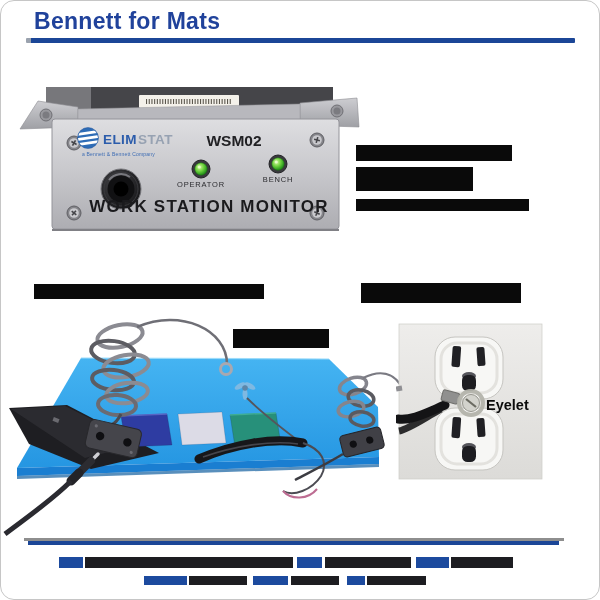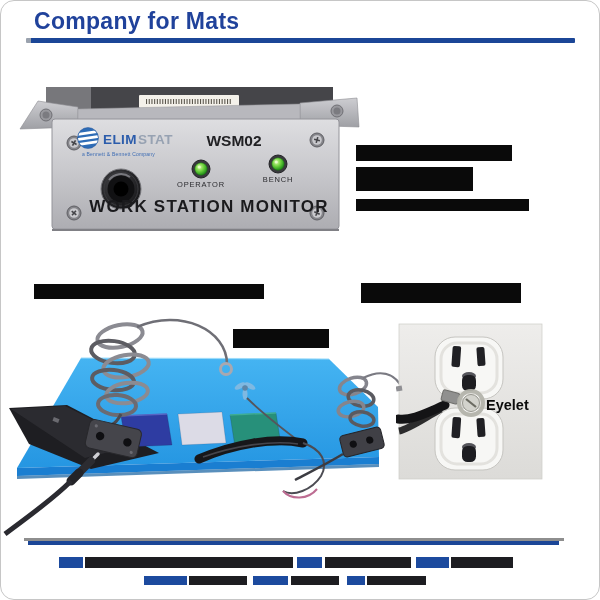--- a/index.html
+++ b/index.html
@@ -37,21 +37,21 @@
   .footer-line-2{left:143px;top:575px;height:9px;}
   .bar{display:inline-block;height:100%;}
   .bar-dark{background:#1d1d21;}
   .bar-blue{background:#1c4a9e;}
 </style>
 </head>
 <body>
 
 <div class="page">
 
-  <h1 class="page-title">Company for Mats</h1>
+  <h1 class="page-title">Bennett for Mats</h1>
   <div class="title-rule"></div>
 
   <svg class="device-svg" width="345" height="148" viewBox="0 0 345 148">
     <defs>
       <linearGradient id="metalV" x1="0" y1="0" x2="0" y2="1">
         <stop offset="0" stop-color="#dedee1"></stop>
           <stop offset=".5" stop-color="#c7c7cb"></stop>
           <stop offset="1" stop-color="#adadb2"></stop>
       </linearGradient>
       <linearGradient id="flange" x1="0" y1="0" x2="0" y2="1">

